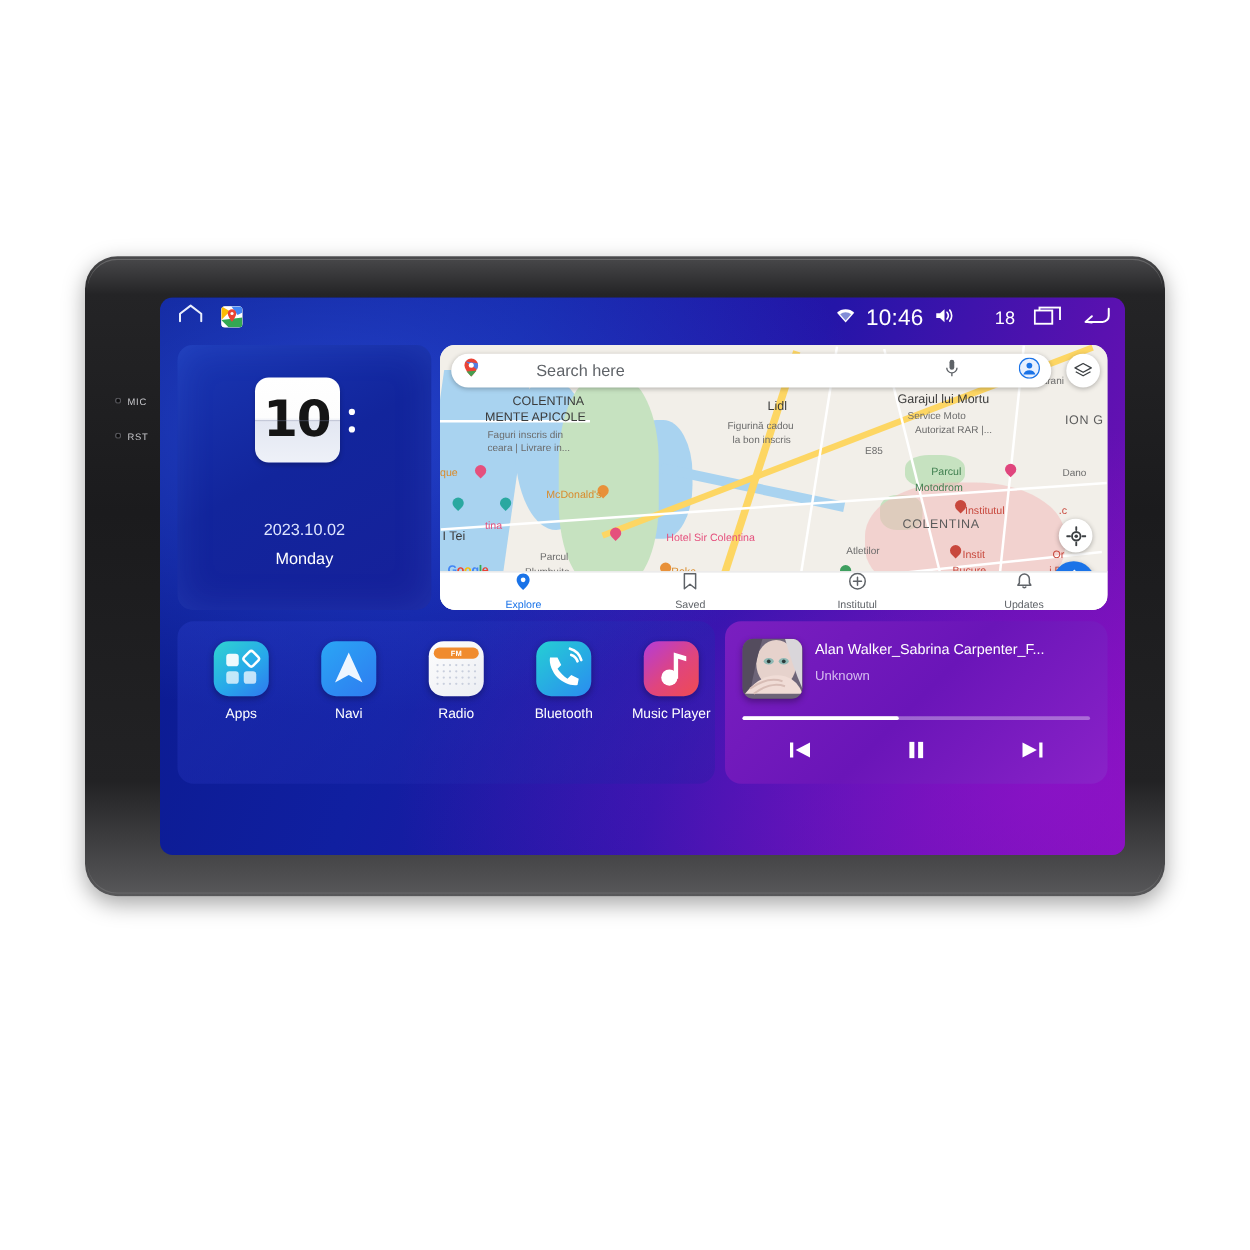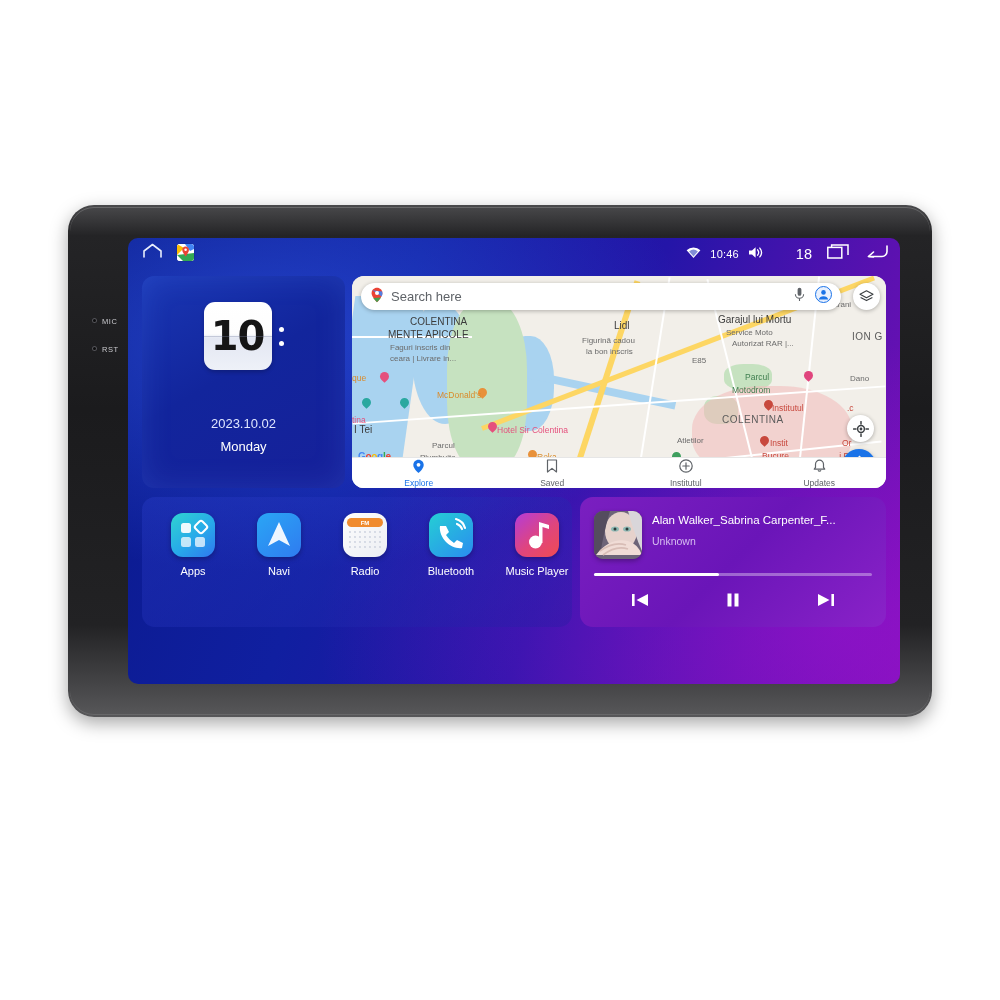--- a/index.html
+++ b/index.html
@@ -40,21 +40,21 @@
     position:absolute;inset:0;
     background:radial-gradient(ellipse at 18% 22%, rgba(60,110,255,.45) 0%, rgba(0,0,0,0) 48%),
                radial-gradient(ellipse at 92% 88%, rgba(160,20,210,.55) 0%, rgba(0,0,0,0) 52%);
     pointer-events:none;
   }
 
   
   #statusbar{position:absolute;left:0;top:0;width:100%;height:34px;}
   .sb-left{position:absolute;left:14px;top:5px;display:flex;align-items:center;gap:14px;}
   .sb-right{position:absolute;right:12px;top:6px;display:flex;align-items:center;gap:9px;color:#fff;}
-  .sb-clock{font-size:11px;color:#fff;letter-spacing:.2px;}
+  .sb-clock{font-size:18px;color:#fff;letter-spacing:.2px;}
   .sb-vol{font-size:14.5px;color:#fff;margin-left:23px;}
   .gmaps-ico{
     width:17px;height:17px;border-radius:3px;background:#fff;position:relative;overflow:hidden;
     box-shadow:0 0 0 .5px rgba(0,0,0,.15);
   }
 
   
   .card{position:absolute;border-radius:12px;overflow:hidden;}
   #clock-card{
     left:14px;top:38px;width:203px;height:212px;
@@ -74,36 +74,36 @@
   .colon i{display:block;width:5px;height:5px;border-radius:50%;background:#fff;}
   .clk-date{position:absolute;left:0;top:140px;width:100%;text-align:center;color:#dfe6ff;font-size:13px;}
   .clk-day{position:absolute;left:0;top:163px;width:100%;text-align:center;color:#fff;font-size:13px;}
 
   
   #map-card{left:224px;top:38px;width:534px;height:212px;background:#eae6de;}
   .map-canvas{position:absolute;inset:0;background:#f2efe9;}
   .mlabel{position:absolute;font-size:8.5px;color:#4a4a4a;white-space:nowrap;line-height:1.15;}
   .mlabel.big{font-size:10px;color:#3b3b3b;}
   .mlabel.park{color:#3f7f4f;}
-  .mlabel.hotel{color:#e5507d;}
+  .mlabel.hotel{color:#e5507d;margin-left:36px;}
   .mlabel.poi{color:#d98b2b;}
   .mlabel.red{color:#c8483d;}
   .mlabel.grey2{color:#6b6b6b;font-size:8px;}
   .mlabel.area{color:#5b5b5b;font-size:10px;letter-spacing:.5px;}
   .pin{position:absolute;width:9px;height:12px;}
   .pin:before{content:"";position:absolute;left:0;top:0;width:9px;height:9px;border-radius:50% 50% 50% 0;transform:rotate(-45deg);}
   .road{position:absolute;background:#fff;}
   .road.major{background:#fdd663;}
   .water{position:absolute;background:#a9d3f0;}
   .green{position:absolute;background:#c6e2c0;border-radius:40%;}
   .redzone{position:absolute;background:rgba(242,186,186,.55);border-radius:45%;}
 
   #search-pill{
     position:absolute;left:9px;top:7px;width:480px;height:27px;border-radius:14px;background:#fff;
-    box-shadow:0 1px 4px rgba(0,0,0,.28);display:flex;align-items:center;padding:0 9px;box-sizing:border-box;
+    box-shadow:0 1px 4px rgba(0,0,0,.28);display:flex;align-items:center;padding:0 9px;box-sizing:border-box;gap:38px;
   }
   #search-pill .ph{flex:1;font-size:13px;color:#5f6368;margin-left:7px;}
   .layers-btn{
     position:absolute;right:6px;top:7px;width:27px;height:27px;border-radius:50%;background:#fff;
     box-shadow:0 1px 4px rgba(0,0,0,.28);display:flex;align-items:center;justify-content:center;
   }
   .loc-btn{
     position:absolute;right:12px;top:139px;width:27px;height:27px;border-radius:50%;background:#fff;
     box-shadow:0 1px 4px rgba(0,0,0,.3);display:flex;align-items:center;justify-content:center;
   }

